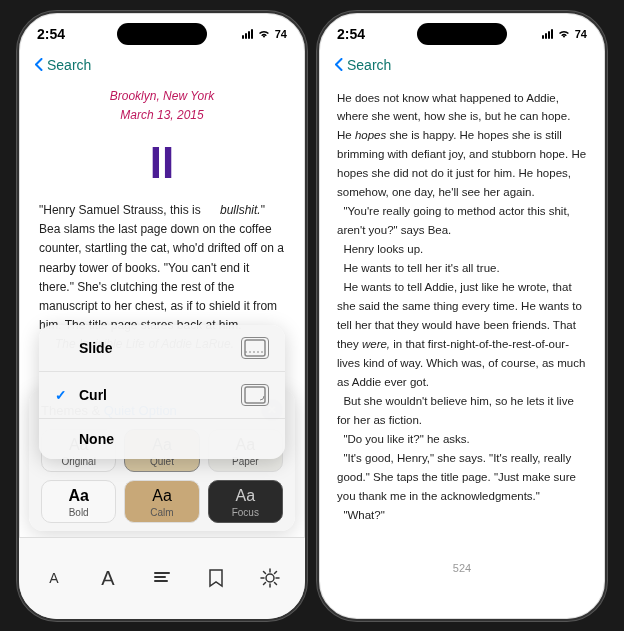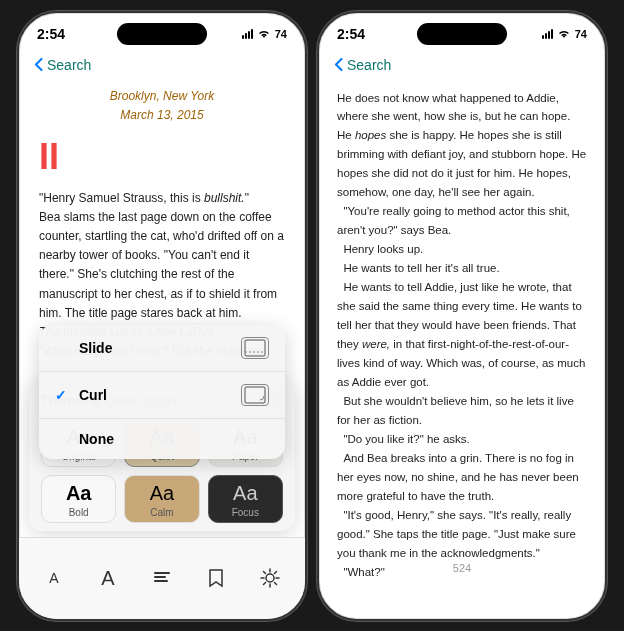--- a/index.html
+++ b/index.html
@@ -104,39 +104,41 @@
       line-height: 1.55;
       color: #111;
       height: 280px;
       overflow: hidden;
     }
 
     .book-header {
       text-align: center;
       font-style: italic;
       font-size: 12px;
-      color: #a16207;
+      color: #be185d;
       margin-bottom: 4px;
       line-height: 1.6;
     }
 
     .chapter-num {
-      font-size: 36px;
+      text-align: center;
+      font-size: 44px;
       font-weight: 700;
-      color: #ef4444;
+      color: #4c1d95;
       margin: 4px 0;
     }
 
     .book-text {
       font-size: 12px;
       line-height: 1.6;
       color: #222;
     }
 
     .book-text em {
+      margin-left: 16px;
     }
 
     
     .scroll-menu {
       position: absolute;
       bottom: 160px;
       left: 20px;
       right: 20px;
       background: rgba(245,245,245,0.97);
       border-radius: 14px;
@@ -238,21 +240,21 @@
       align-items: center;
       border: 1.5px solid transparent;
       cursor: pointer;
     }
 
     .theme-card-white { background: #f8f8f8; }
     .theme-card-sepia { background: #e8d9bc; }
     .theme-card-dark { background: #2a2a2a; }
 
     .theme-aa {
-      font-size: 20px;
+      font-size: 16px;
       font-weight: 400;
       margin-bottom: 2px;
     }
 
     .theme-aa-bold { font-weight: 700; }
     .theme-aa-dark { color: #ddd; }
 
     .theme-name {
       font-size: 10px;
       color: #555;
@@ -504,21 +506,20 @@
     </div>
 
     <div class="book-content-right">
       <p>He does not know what happened to Addie, where she went, how she is, but he can hope. He <em>hopes</em> she is happy. He hopes she is still brimming with defiant joy, and stubborn hope. He hopes she did not do it just for him. He hopes, somehow, one day, he'll see her again.</p>
       <p>&nbsp;&nbsp;"You're really going to method actor this shit, aren't you?" says Bea.</p>
       <p>&nbsp;&nbsp;Henry looks up.</p>
       <p>&nbsp;&nbsp;He wants to tell her it's all true.</p>
       <p>&nbsp;&nbsp;He wants to tell Addie, just like he wrote, that she said the same thing every time. He wants to tell her that they would have been friends. That they <em>were,</em> in that first-night-of-the-rest-of-our-lives kind of way. Which was, of course, as much as Addie ever got.</p>
       <p>&nbsp;&nbsp;But she wouldn't believe him, so he lets it live for her as fiction.</p>
       <p>&nbsp;&nbsp;"Do you like it?" he asks.</p>
-      <p>&nbsp;&nbsp;And Bea breaks into a grin. There is no fog in her eyes now, no shine, and he has never been more grateful to have the truth.</p>
       <p>&nbsp;&nbsp;"It's good, Henry," she says. "It's really, really good." She taps the title page. "Just make sure you thank me in the acknowledgments."</p>
       <p>&nbsp;&nbsp;"What?"</p>
 
     </div>
 
     <div class="page-num">524</div>
   </div>
 </div>
 
 </body></html>

